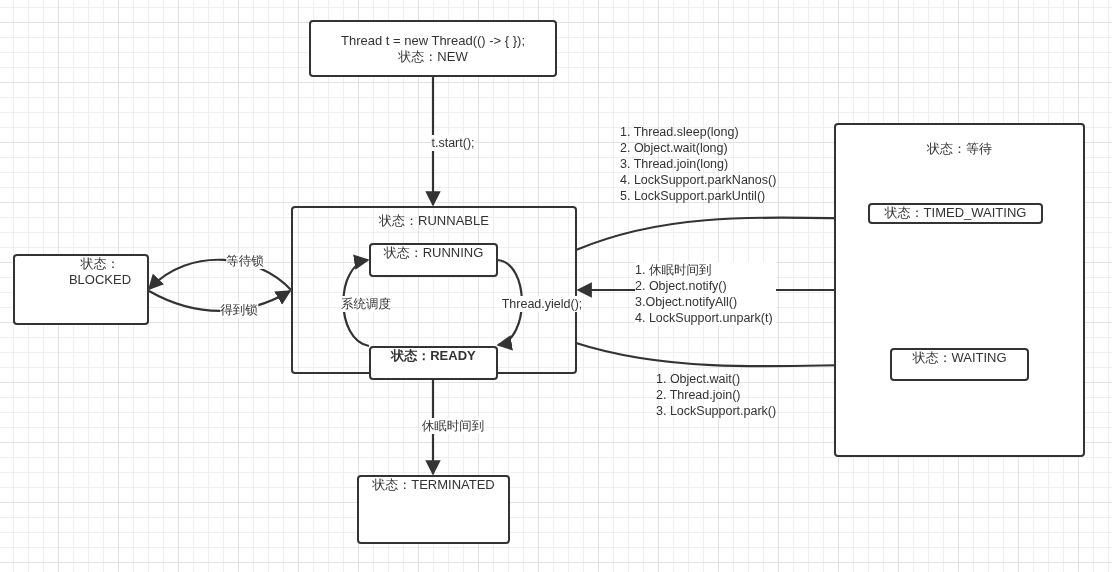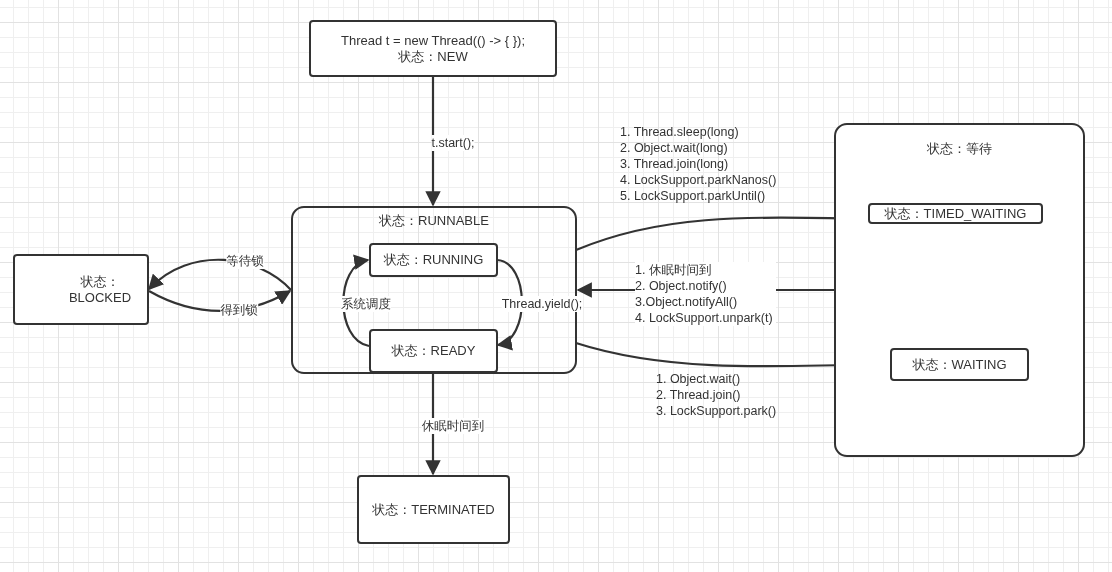--- a/index.html
+++ b/index.html
@@ -12,24 +12,24 @@
       linear-gradient(to right, #efefef 1px, transparent 1px),
       linear-gradient(to bottom, #efefef 1px, transparent 1px);
     background-size: 60px 60px, 60px 60px, 15px 15px, 15px 15px;
     background-position: 58px 0, 0 22px, 13px 0, 0 7px;
     font-family: "Liberation Sans", "DejaVu Sans", sans-serif;
     color: #333333;
   }
   .box {
     position: absolute; box-sizing: border-box;
     border: 2px solid #333333; border-radius: 4px; background: #ffffff;
-    display: flex; align-items: center; justify-content: center; text-align: center;
+    display: flex; justify-content: center; text-align: center;
     font-size: 13px; line-height: 16px;
   }
-  .container { align-items: flex-start; border-radius: 13px; }
+  .container { align-items: flex-start; }
   .container .title { margin-top: 6px; }
   .label {
     position: absolute; font-size: 12.5px; line-height: 16px; white-space: nowrap;
     background: #ffffff;
   }
   .label.center { transform: translate(-50%, -50%); text-align: center; margin-left: 20px; }
   svg.edges { position: absolute; left: 0; top: 0; }
   .edge { fill: none; stroke: #333333; stroke-width: 2.2; }
 </style>
 </head>
@@ -62,21 +62,21 @@
 </div>
 
 <div class="box container" style="left:291px; top:206px; width:286px; height:168px; background:transparent;">
   <div class="title" style="margin-top:5px;">状态：RUNNABLE</div>
 </div>
 
 <div class="box" style="left:369px; top:243px; width:129px; height:34px;">
   <span>状态：RUNNING</span>
 </div>
 
-<div class="box" style="left:369px; top:329px; width:129px; height:44px;">
+<div class="box" style="left:369px; top:346px; width:129px; height:34px;font-weight:bold;">
   <span>状态：READY</span>
 </div>
 
 <div class="box" style="left:13px; top:254px; width:136px; height:71px;padding-left:38px;">
   <span>状态：BLOCKED</span>
 </div>
 
 <div class="box" style="left:357px; top:475px; width:153px; height:69px;">
   <span>状态：TERMINATED</span>
 </div>

